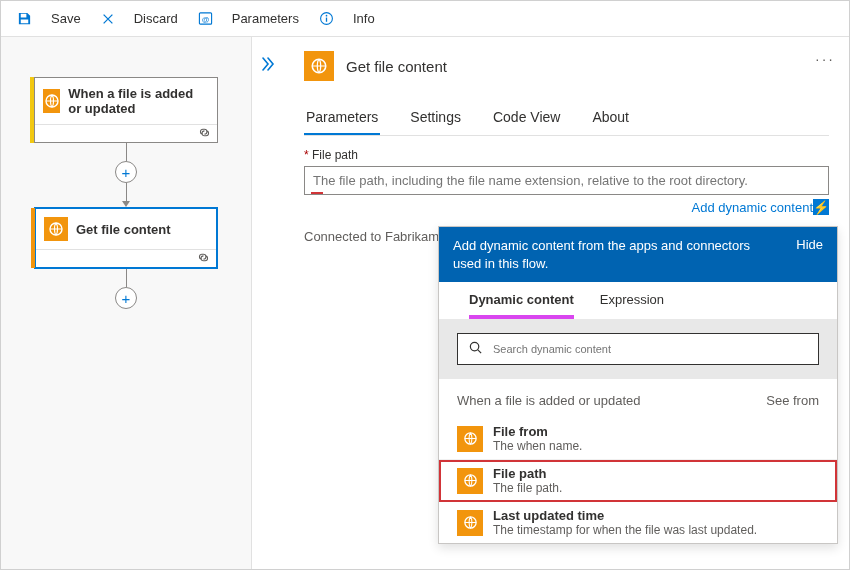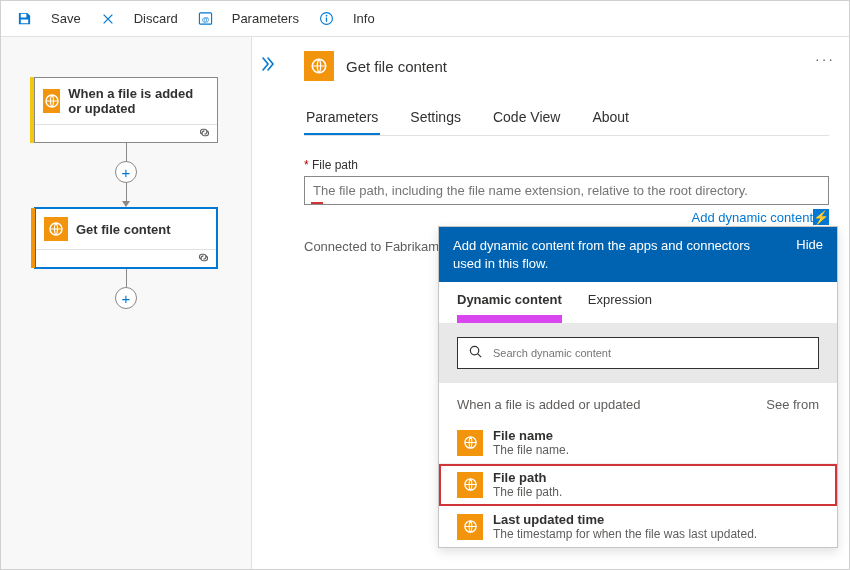--- a/index.html
+++ b/index.html
@@ -34,37 +34,37 @@
   
   .collapse { position: absolute; left: 10px; top: 20px; color: #0078d4; cursor: pointer; }
   .detail-inner { padding: 14px 20px 0 52px; position: relative; height: 100%; }
   .d-hdr { display: flex; align-items: center; gap: 12px; }
   .d-ico { width: 30px; height: 30px; background: #f2950d; display: flex; align-items: center; justify-content: center; }
   .d-title { font-size: 15px; }
   .dots { position: absolute; right: 14px; top: 14px; color: #605e5c; cursor: pointer; letter-spacing: 2px; font-size: 14px; }
   .tabs { display: flex; gap: 28px; margin-top: 28px; border-bottom: 1px solid #e1e1e1; }
   .tab { padding: 0 2px 8px 2px; cursor: pointer; font-size: 14px; }
   .tab.active { border-bottom: 2px solid #0078d4; font-weight: 400; }
-  .field-label { margin-top: 22px; font-size: 12px; }
+  .field-label { margin-top: 12px; font-size: 12px; }
   .req { color: #a80000; }
   .field-input { width: 100%; border: 1px solid #8a8886; padding: 6px 8px; font-size: 13px; color: #605e5c; margin-top: 4px; outline: none; }
   .caret-line { position: absolute; height: 2px; width: 12px; background: #d13438; margin-top: -3px; margin-left: 7px; }
   .add-dc-row { display: flex; justify-content: flex-end; margin-top: 4px; align-items: center; gap: 0; }
   .add-dc-link { color: #0078d4; font-size: 13px; cursor: pointer; }
   .add-dc-ico { width: 16px; height: 16px; background: #0078d4; color: #fff; display: flex; align-items: center; justify-content: center; font-size: 13px; }
   .conn-to { color: #605e5c; font-size: 13px; margin-top: 14px; }
 
   
   .popup { position: absolute; left: 438px; top: 226px; width: 400px; border: 1px solid #c8c6c4; background: #fff; box-shadow: 0 4px 10px rgba(0,0,0,.12); }
   .popup-hdr { background: #0063b1; color: #fff; padding: 10px 14px; display: flex; justify-content: space-between; align-items: flex-start; }
   .popup-hdr-text { font-size: 13px; line-height: 1.35; max-width: 300px; }
   .hide-link { cursor: pointer; font-size: 13px; margin-left: 37px; }
   .popup-tabs { display: flex; gap: 26px; padding: 10px 18px 0 18px; }
   .ptab { padding-bottom: 8px; cursor: pointer; }
-  .ptab.active { font-weight: 600; border-bottom: 8px solid #d946ef; }
+  .ptab.active { font-weight: 600; border-bottom: 4px solid #d946ef; margin-left: 12px; }
   .search-area { background: #e8e8e8; padding: 14px 18px; }
   .search-box { background: #fff; border: 1px solid #323130; display: flex; align-items: center; padding: 6px 10px; gap: 10px; }
   .search-box input { border: none; outline: none; flex: 1; font-size: 11px; color: #605e5c; }
   .section-hdr { display: flex; justify-content: space-between; padding: 14px 18px 10px 18px; color: #605e5c; font-size: 13px; }
   .see-more { cursor: pointer; }
   .dc-item { display: flex; gap: 10px; padding: 6px 18px; align-items: center; cursor: pointer; border-bottom: 1px solid #f0f0f0; }
   .dc-item:last-child { border-bottom: none; }
   .dc-ico { width: 26px; height: 26px; background: #f2950d; display: flex; align-items: center; justify-content: center; }
   .dc-ico svg { fill: #fff; }
   .dc-txt .t1 { font-weight: 600; font-size: 13px; }
@@ -227,22 +227,22 @@
   </div>
 
   <div class="dc-item">
     <div class="dc-ico">
         <svg width="15" height="15" viewBox="0 0 16 16">
           <circle cx="8" cy="8" r="6" fill="none" stroke="#fff" stroke-width="1.4"></circle>
           <path d="M2 8h12M8 2c2 2 2 10 0 12M8 2c-2 2-2 10 0 12" stroke="#fff" stroke-width="1.1" fill="none"></path>
         </svg>
       </div>
     <div class="dc-txt">
-      <div class="t1">File name</div>
-      <div class="t2">The file name.</div>
+      <div class="t1">File from</div>
+      <div class="t2">The when name.</div>
     </div>
   </div>
 
   <div class="dc-item highlight">
     <div class="dc-ico">
         <svg width="15" height="15" viewBox="0 0 16 16">
           <circle cx="8" cy="8" r="6" fill="none" stroke="#fff" stroke-width="1.4"></circle>
           <path d="M2 8h12M8 2c2 2 2 10 0 12M8 2c-2 2-2 10 0 12" stroke="#fff" stroke-width="1.1" fill="none"></path>
         </svg>
       </div>

